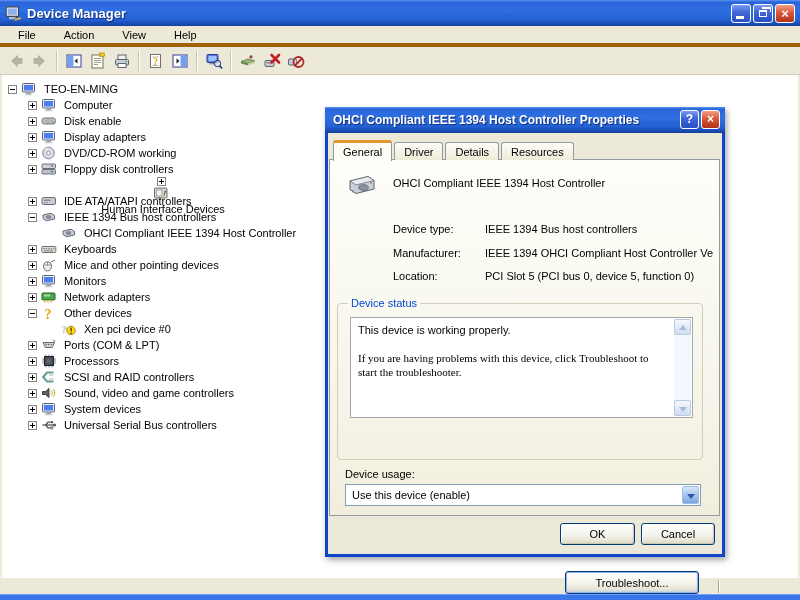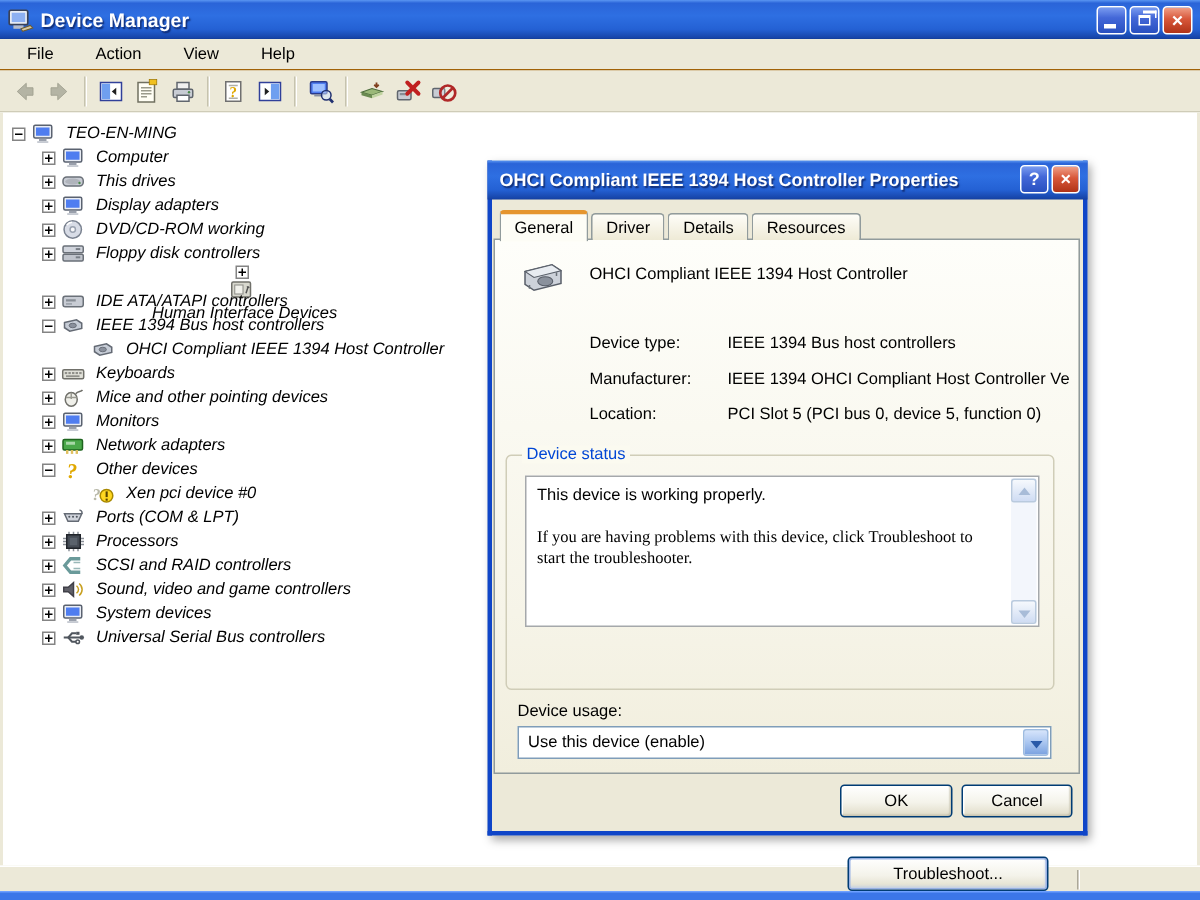--- a/index.html
+++ b/index.html
@@ -16,33 +16,33 @@
   .winbtns { position:absolute; right:5px; top:4px; display:flex; gap:2px; }
   .wbtn { width:20px; height:19px; border:1px solid #fff; border-radius:3px;
     background:linear-gradient(180deg,#7a9cf0 0%,#4468d8 40%,#2850c0 100%); position:relative; }
   .wbtn.close { background:linear-gradient(180deg,#f0a088 0%,#d8573a 45%,#b03318 100%); }
   .wbtn .min-glyph { position:absolute; left:4px; bottom:3px; width:8px; height:3px; background:#fff; }
   .wbtn .restore-glyph { position:absolute; left:5px; top:5px; width:8px; height:7px; border:1px solid #fff; border-top:2px solid #fff; background:transparent; }
   .wbtn .restore-glyph::before { content:""; position:absolute; left:2px; top:-5px; width:8px; height:3px; border-top:2px solid #fff; border-right:1px solid #fff; }
   .wbtn .x-glyph { position:absolute; left:0; top:0; width:100%; height:100%; color:#fff; font-weight:bold; font-size:13px; line-height:17px; text-align:center; }
 
   .menubar { position:absolute; left:0; top:26px; width:800px; height:21px; background:#ece9d8;
-    display:flex; align-items:center; padding-left:8px; border-bottom:1px solid #a16207; }
+    display:flex; align-items:center; padding-left:8px; border-bottom:4px solid #a16207; }
   .menuitem { padding:2px 10px; margin-right:8px; cursor:default; }
 
   .toolbar { position:absolute; left:0; top:47px; width:800px; height:28px; background:#ece9d8;
     display:flex; align-items:center; padding-left:4px; border-bottom:1px solid #cfccb8; }
   .tbtn { width:24px; height:24px; display:flex; align-items:center; justify-content:center; border:1px solid transparent; border-radius:2px; }
   .tbtn svg { display:block; }
   .tsep { width:2px; height:20px; margin:0 4px; border-left:1px solid #c6c3ae; border-right:1px solid #fff; }
 
   
   .content { position:absolute; left:0; top:75px; width:800px; height:502px; background:#fff; border-left:2px solid #ece9d8; border-right:2px solid #ece9d8; }
   .tree { position:absolute; left:2px; top:6px; }
-  .trow { height:16px; display:flex; align-items:center; white-space:nowrap; cursor:default;font-style:italic; }
+  .trow { height:16px; display:flex; align-items:center; white-space:nowrap; cursor:default; }
   .exp { width:9px; height:9px; border:1px solid #848484; background:#fff; position:relative; margin-right:4px; flex:0 0 9px; }
   .exp::before { content:""; position:absolute; left:1px; top:3px; width:5px; height:1px; background:#000; }
   .exp.plus::after { content:""; position:absolute; left:3px; top:1px; width:1px; height:5px; background:#000; }
   .exp-spacer { width:13px; flex:0 0 13px; }
   .ticon { width:16px; height:14px; margin-right:5px; flex:0 0 16px; }
   .ticon svg { display:block; }
   .tlabel { padding:1px 2px; }
 
   
   .statusbar { position:absolute; left:0; top:577px; width:800px; height:17px; background:#ece9d8; border-top:1px solid #fff; }
@@ -281,21 +281,21 @@
         </div>
         <div class="trow" style="padding-left: 24px;">
           <span class="exp plus"></span>
           <span class="ticon">
             <svg viewBox="0 0 16 14" width="16" height="14">
               <rect x="1" y="4" width="13.5" height="6" rx="2.5" fill="#c8ccd4" stroke="#6a7078"></rect>
               <ellipse cx="7.5" cy="7" rx="5" ry="2" fill="#b0b4bc"></ellipse>
               <circle cx="12" cy="8" r="0.8" fill="#4a8a4a"></circle>
             </svg>
           </span>
-          <span class="tlabel">This drives</span>
+          <span class="tlabel">Disk enable</span>
         </div>
         <div class="trow" style="padding-left: 24px;">
           <span class="exp plus"></span>
           <span class="ticon">
             <svg viewBox="0 0 16 14" width="16" height="14">
               <rect x="1.5" y="1.5" width="12" height="8.5" rx="1" fill="#e8ecf4" stroke="#5a6270"></rect>
               <rect x="3" y="3" width="9" height="5.5" fill="#4f7df0"></rect>
               <rect x="5" y="10.5" width="5" height="1.6" fill="#9aa0ac"></rect>
               <rect x="3.8" y="12.1" width="7.4" height="1.2" fill="#c4c8d0"></rect>
             </svg>

